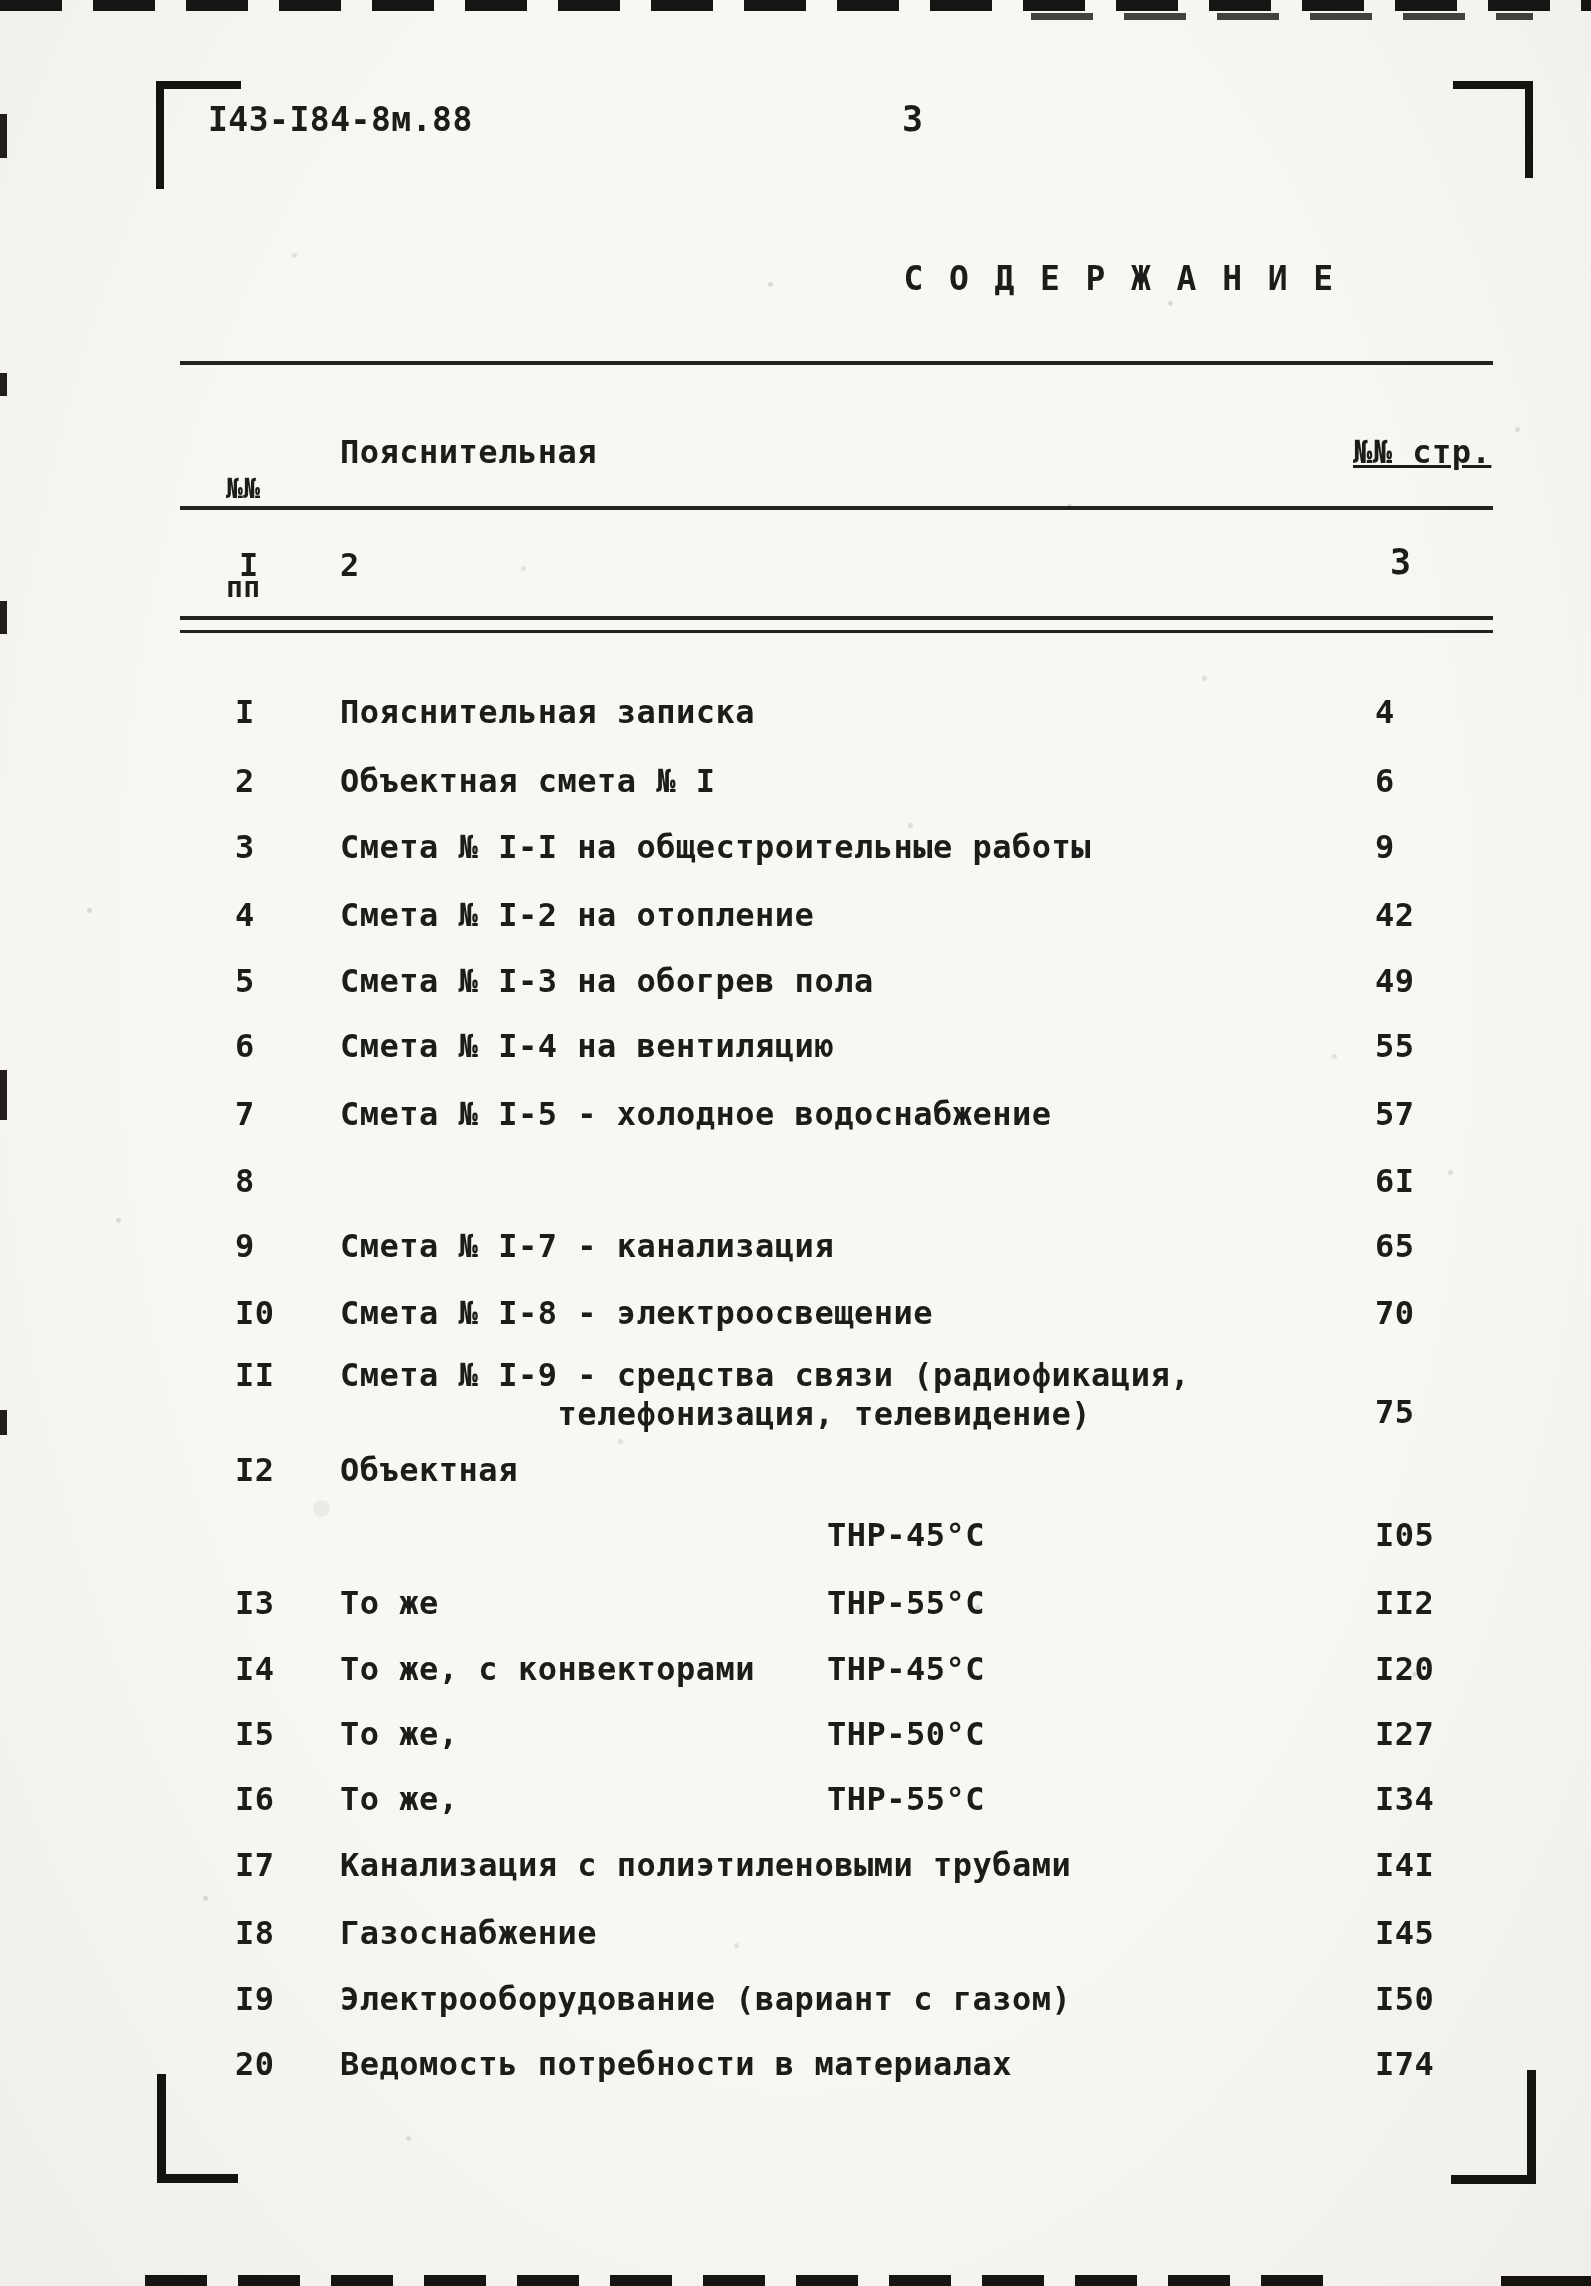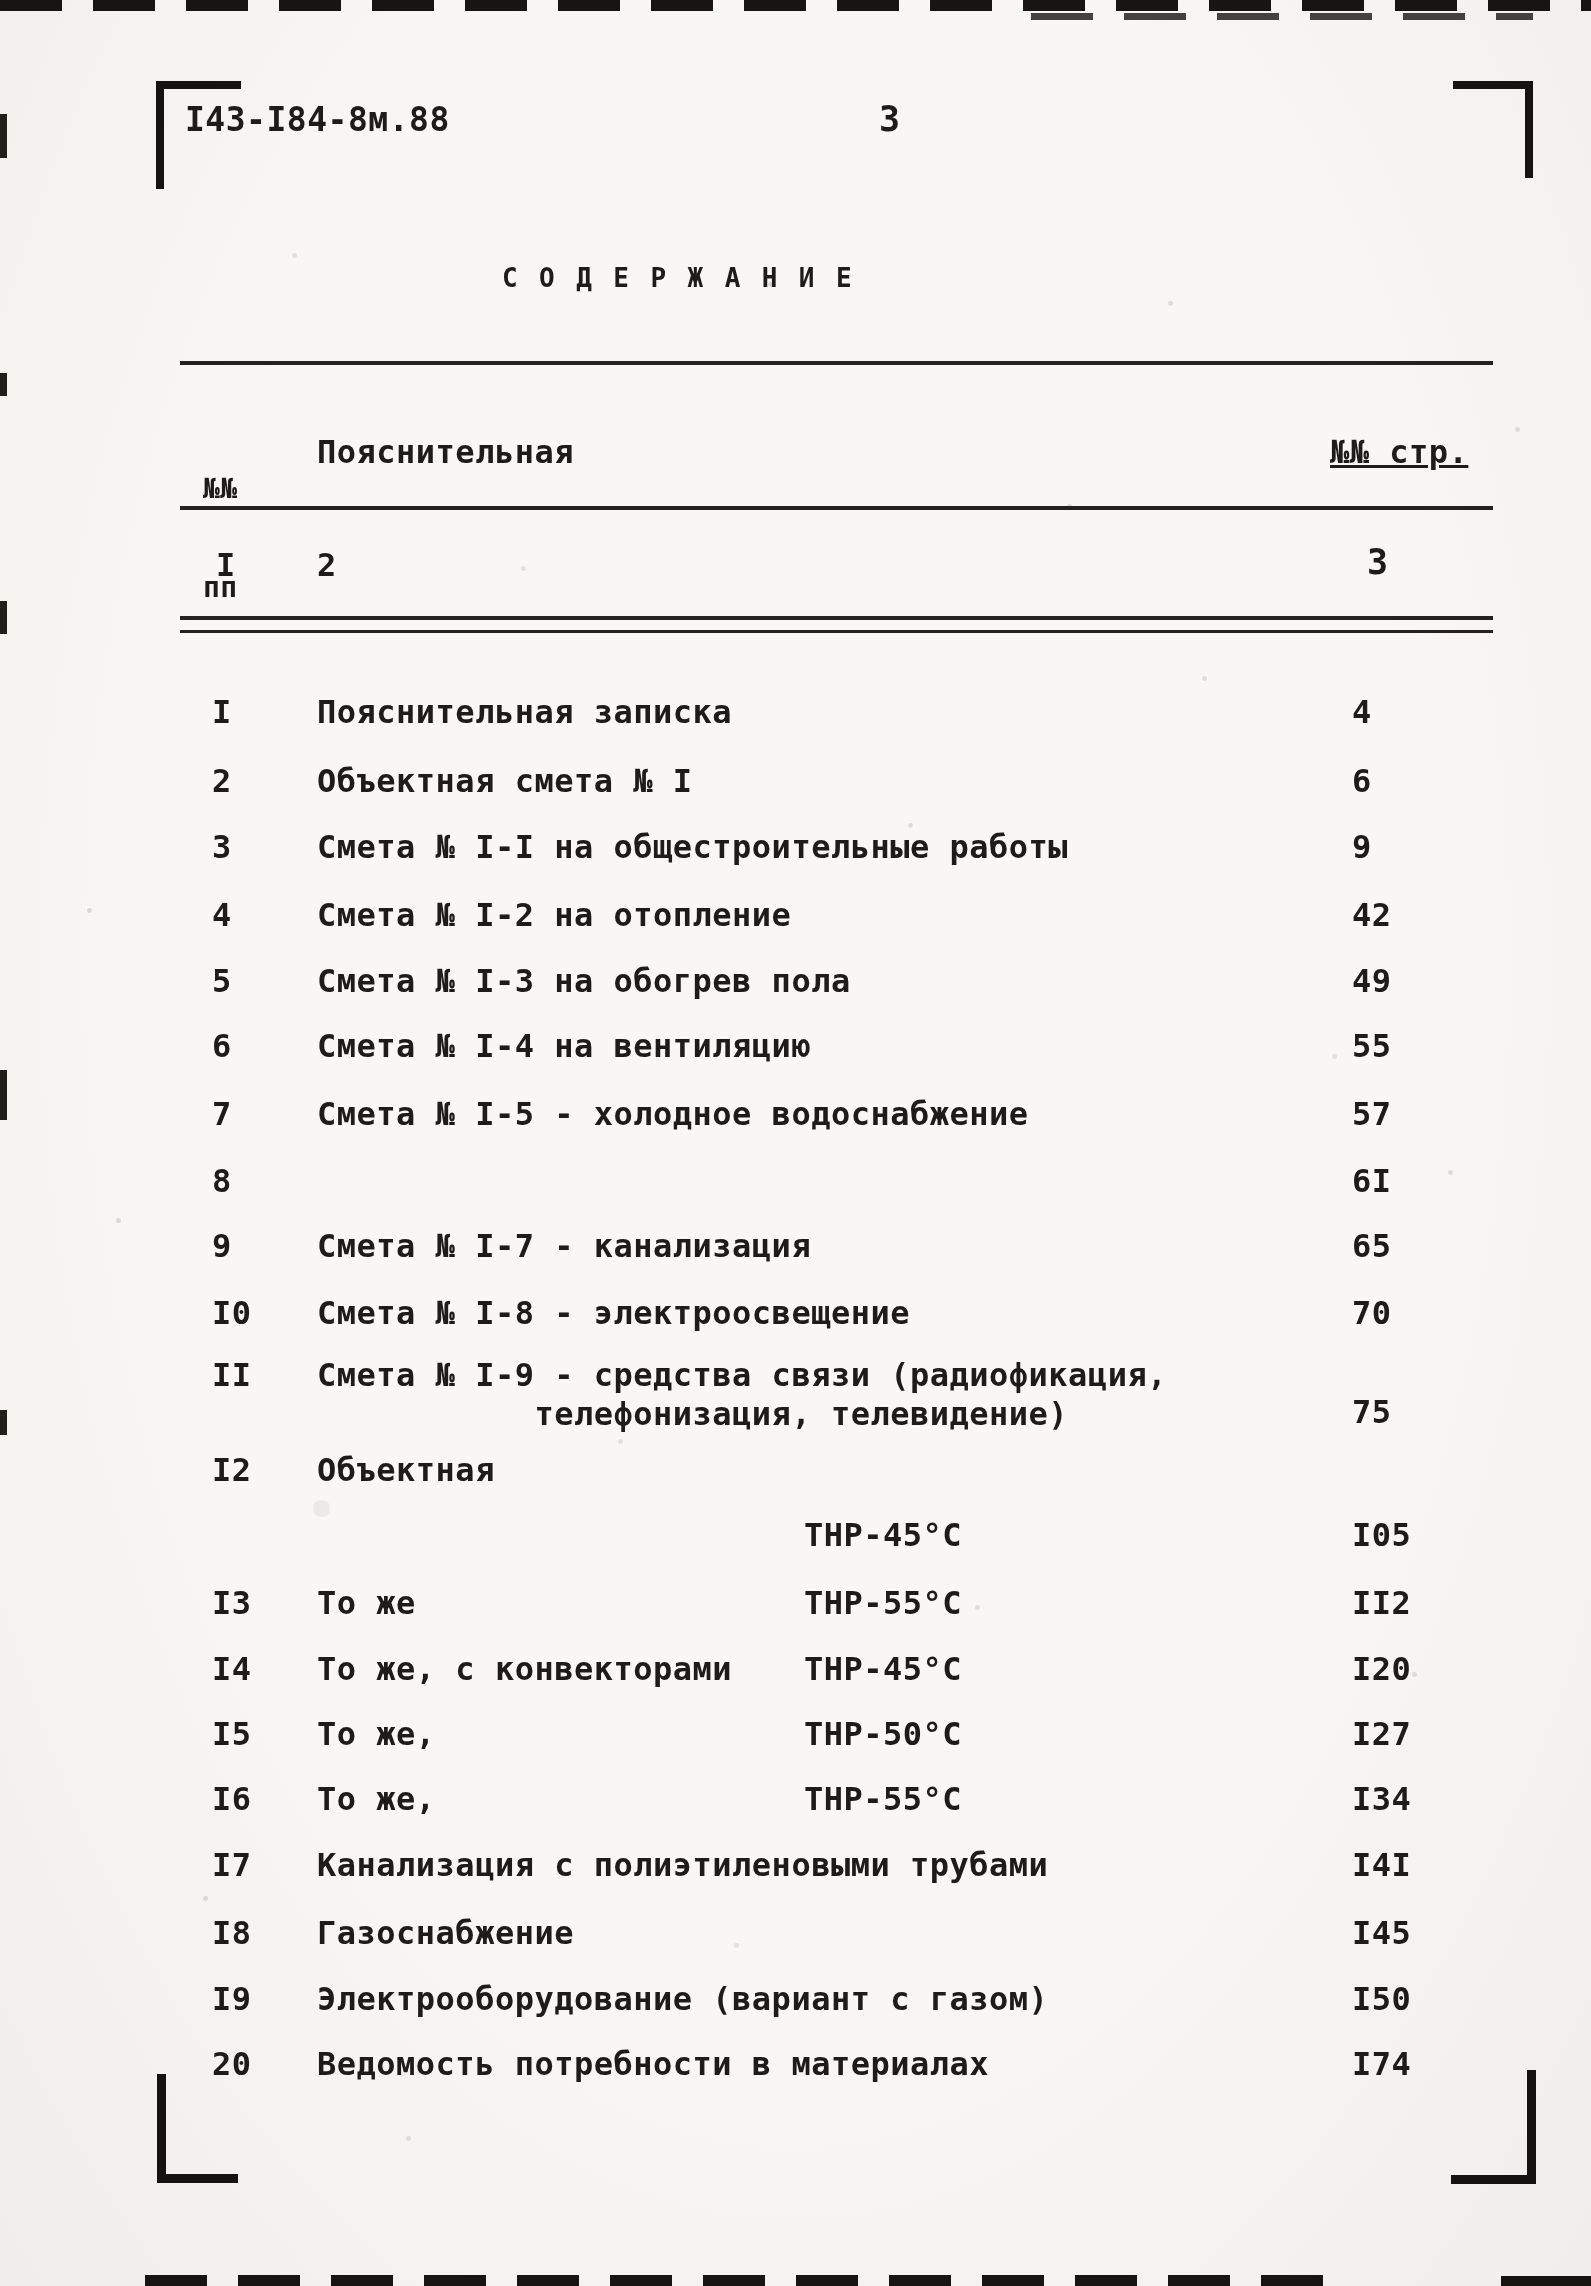--- a/index.html
+++ b/index.html
@@ -13,26 +13,27 @@
     color: #1d1c1a;
   }
   .abs { position: absolute; }
   .ink {
     color: #1d1c1a;
     font-weight: 700;
     font-size: 32px;
     line-height: 39px;
     letter-spacing: 0.5px;
     white-space: pre;
+    margin-left: 23px;
   }
   .doc-code { left: 185px; top: 100px; font-size: 33px; }
   .page-num { left: 879px; top: 100px; font-size: 35px; }
   .title {
     left: 502px; top: 259px; width: 811px;
-    text-align: left; font-size: 26px; letter-spacing: 2.9px;
+    text-align: right; font-size: 33px; letter-spacing: 2.9px;
   }
   .rule { position: absolute; left: 180px; width: 1313px; background: #24221f; }
   .colhead { left: 203px; top: 406px; font-size: 28px; line-height: 33px; }
   .colhead div { white-space: pre; }
   .h-name { left: 317px; top: 433px; }
   .h-pages { left: 1330px; top: 433px; text-decoration: underline; }
   .cn1 { left: 216px; top: 546px; }
   .cn2 { left: 317px; top: 546px; }
   .cn3 { left: 1367px; top: 543px; font-size: 35px; }
   .row { position: absolute; left: 0; width: 1591px; height: 70px; }

